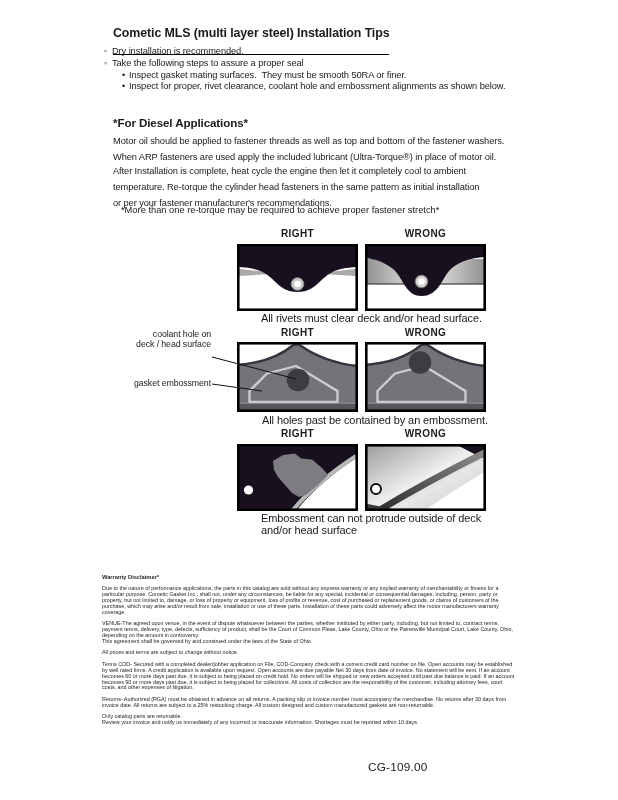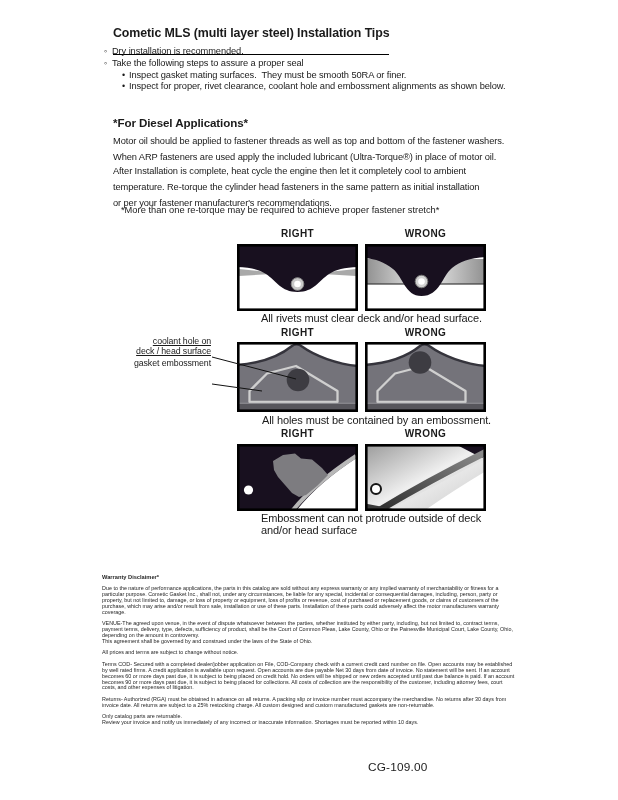--- a/index.html
+++ b/index.html
@@ -78,23 +78,23 @@
     <circle cx="56.5" cy="37.5" r="6.3" fill="#d2d2d2" stroke="#777" stroke-width="1"></circle>
     <circle cx="56.5" cy="37.5" r="3.3" fill="#ffffff"></circle>
     <rect x="1.3" y="1.3" width="118.4" height="64.4" fill="none" stroke="#000" stroke-width="2.6"></rect>
   </svg>
 
   <div class="abs cap" style="left:237px;top:313px;">All rivets must clear deck and/or head surface.</div>
 
   <div class="abs fig-label" style="left:237px;top:327px;">RIGHT</div>
   <div class="abs fig-label" style="left:365px;top:327px;">WRONG</div>
 
-  <div class="abs callout" style="left:96px;top:336px;width:115px;text-decoration:underline;">coolant hole on
+  <div class="abs callout" style="left:96px;top:329px;width:115px;">coolant hole on
 deck / head surface</div>
-  <div class="abs callout" style="left:96px;top:358px;width:115px;">gasket embossment</div>
+  <div class="abs callout" style="left:96px;top:378px;width:115px;">gasket embossment</div>
 
   <svg class="abs" style="left:237px;top:342px;" width="121" height="70" viewBox="0 0 121 70">
     <rect width="121" height="70" fill="#ffffff"></rect>
     <path d="M0,23 C26,21 44,13 55,4 C58,2 62,2 65,4.5 C78,14 100,22 121,24 L121,70 L0,70 Z" fill="#74737a"></path>
     <path d="M0,23 C26,21 44,13 55,4 C58,2 62,2 65,4.5 C78,14 100,22 121,24" fill="none" stroke="#35343c" stroke-width="2.4"></path>
     <path d="M12.5,60 L12.5,49 L30,31.5 L59,24 L100.5,49 L100.5,60 Z" fill="none" stroke="#cfcfcf" stroke-width="2.3" stroke-linejoin="round"></path>
     <circle cx="61" cy="38" r="11.3" fill="#3d3c42"></circle>
     <rect x="0" y="60.8" width="121" height="1" fill="#9b9aa0"></rect>
     <rect x="0" y="61.8" width="121" height="8.2" fill="#57565c"></rect>
     <rect x="1.3" y="1.3" width="118.4" height="67.4" fill="none" stroke="#000" stroke-width="2.6"></rect>
@@ -109,21 +109,21 @@
     <rect x="0" y="60.8" width="121" height="1" fill="#9b9aa0"></rect>
     <rect x="0" y="61.8" width="121" height="8.2" fill="#57565c"></rect>
     <rect x="1.3" y="1.3" width="118.4" height="67.4" fill="none" stroke="#000" stroke-width="2.6"></rect>
   </svg>
 
   <svg class="abs" style="left:204px;top:338px;" width="110" height="62" viewBox="0 0 110 62">
     <line x1="8" y1="19" x2="92" y2="41" stroke="#111" stroke-width="1"></line>
     <line x1="8" y1="46" x2="58" y2="53" stroke="#111" stroke-width="1"></line>
   </svg>
 
-  <div class="abs cap" style="left:238px;top:415px;">All holes must be contained by an embossment.</div>
+  <div class="abs cap" style="left:238px;top:415px;">All holes past be contained by an embossment.</div>
 
   <div class="abs fig-label" style="left:237px;top:428px;">RIGHT</div>
   <div class="abs fig-label" style="left:365px;top:428px;">WRONG</div>
 
   <svg class="abs" style="left:237px;top:444px;" width="121" height="67" viewBox="0 0 121 67">
     <rect width="121" height="67" fill="#ffffff"></rect>
     <path d="M0,0 H121 V13 Q82,38 59,67 L0,67 Z" fill="#18101f"></path>
     <path d="M56,66 Q78,39 119,12" stroke="#b8b8b8" stroke-width="4" fill="none"></path>
     <path d="M36,17 L46,11 L58,9.5 L64,14.5 L75,15.5 L85,24 L91,31 L80,42 L69,51 L62,53 L55,49 L48,41 L41,33 L37,26 Z" fill="#7d7c80"></path>
     <circle cx="11.5" cy="46" r="4.6" fill="#ffffff"></circle>

